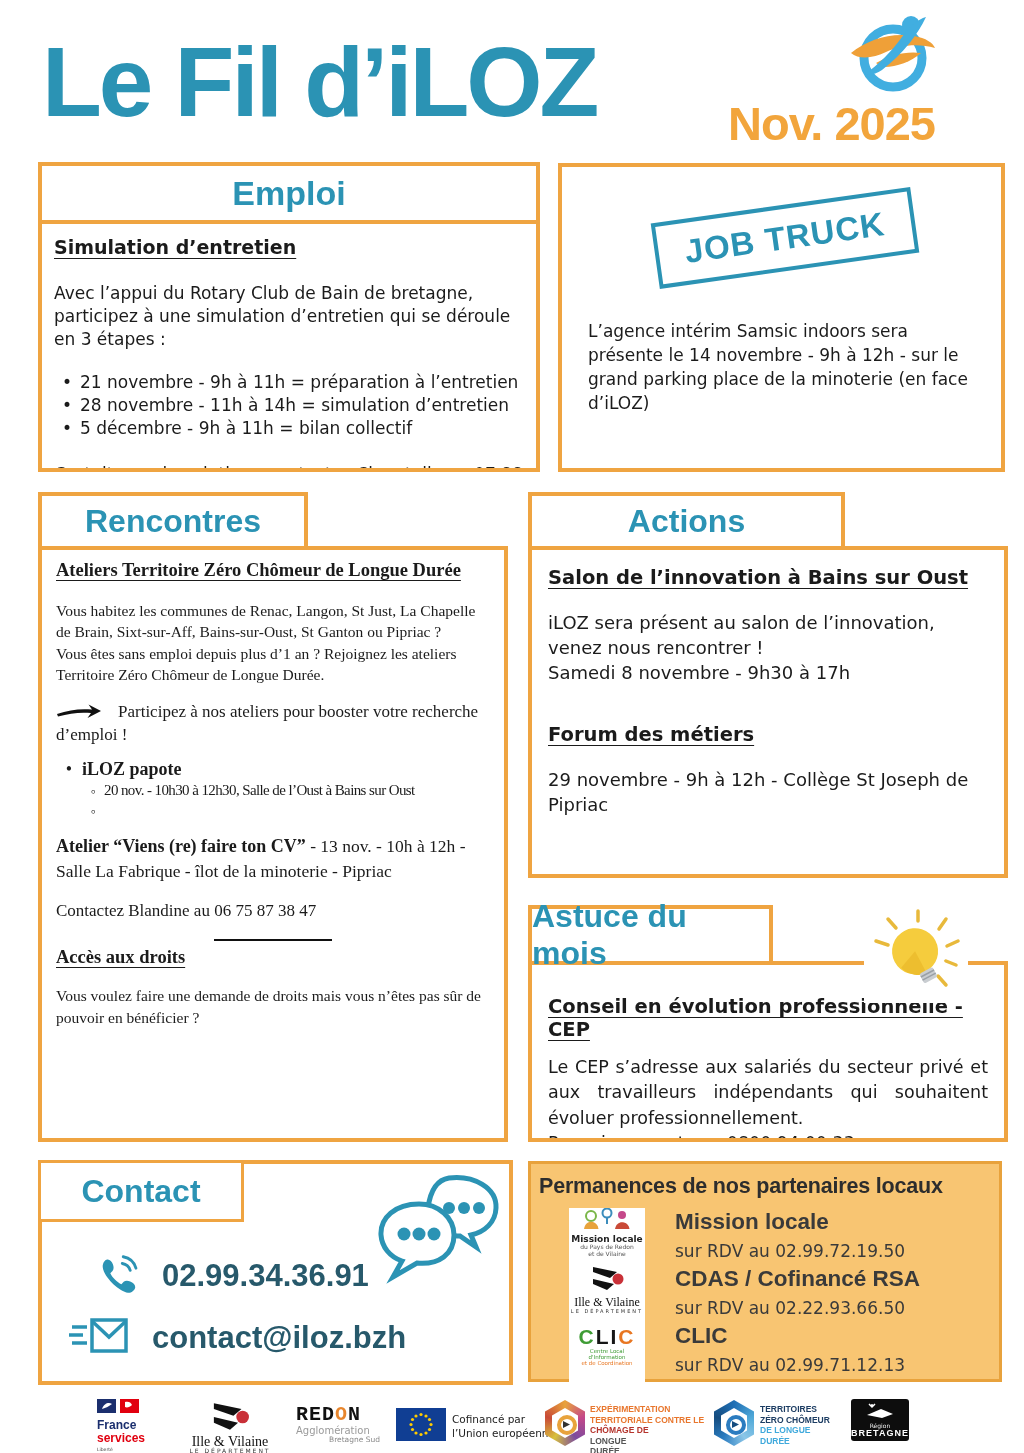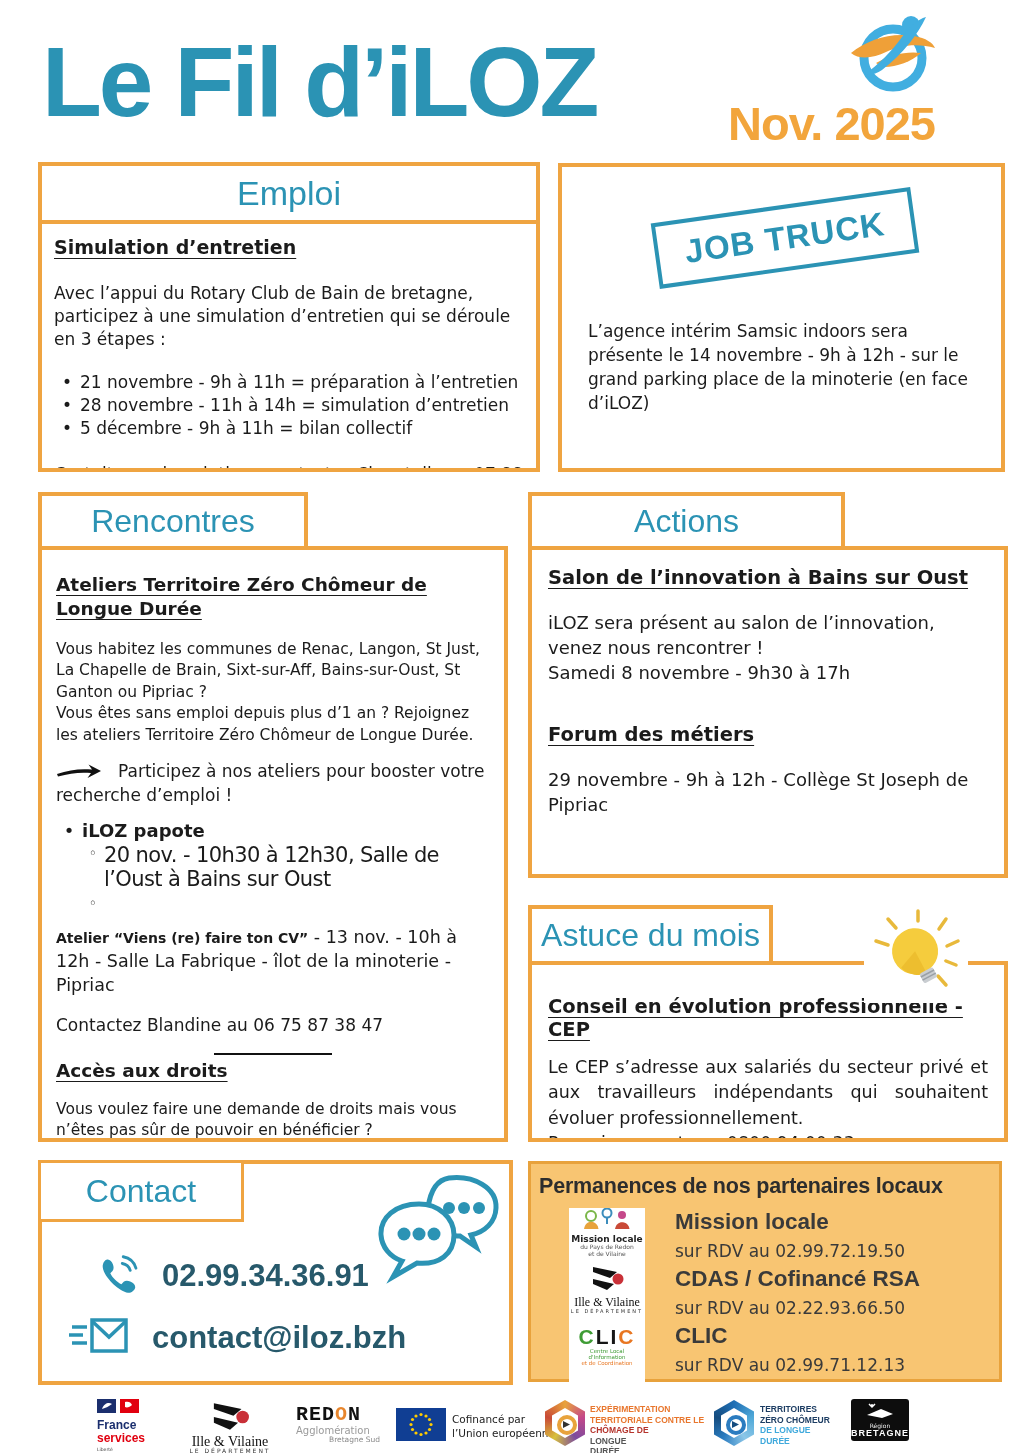--- a/index.html
+++ b/index.html
@@ -10,21 +10,21 @@
 
   
   .main-title{position:absolute;left:42px;top:26px;font-size:98px;letter-spacing:-3px;color:#2B93B4;}
   .issue-date{position:absolute;left:728px;top:96px;font-size:47px;color:#F2A53C;letter-spacing:-1px;}
   .iloz-logo{position:absolute;left:848px;top:8px;}
 
   
   .sec{position:absolute;}
   .titlebox{position:absolute;top:0;left:0;background:#fff;border:4px solid #EFA441;z-index:3;
             display:flex;align-items:center;justify-content:center;box-sizing:border-box;}
-  .titlebox .t{color:#2B93B4;font-family:"Liberation Sans",sans-serif;font-weight:400;font-size:32px;}
+  .titlebox .t{color:#2B93B4;font-family:"Liberation Sans",sans-serif;font-weight:700;font-size:32px;}
   .secbody{position:absolute;left:0;right:0;bottom:0;border:4px solid #EFA441;background:#fff;
            box-sizing:border-box;overflow:hidden;}
 
   .h-ul{font-weight:bold;text-decoration:underline;text-underline-offset:4px;}
   p{margin:0;}
 
   
   .sec-emploi{left:38px;top:162px;width:502px;height:310px;}
   .sec-emploi .titlebox{width:502px;height:62px;}
   .sec-emploi .titlebox .t{font-size:34px;}
@@ -40,34 +40,34 @@
   .jobtruck{left:558px;top:163px;width:447px;height:309px;position:absolute;
             border:4px solid #EFA441;box-sizing:border-box;background:#fff;}
   .stamp{position:absolute;left:92px;top:38px;transform:rotate(-8deg);
          border:4px solid #2B93B4;color:#2B93B4;padding:10px 26px;
          font-family:"Liberation Sans",sans-serif;font-weight:800;font-size:33px;letter-spacing:1px;}
   .jt-text{position:absolute;left:26px;top:152px;width:392px;font-size:17px;line-height:1.42;}
 
   
   .sec-rencontres{left:38px;top:492px;width:470px;height:650px;}
   .sec-rencontres .titlebox{width:270px;height:58px;}
-  .sec-rencontres .secbody{top:54px;padding:19px 14px 0 14px;}
+  .sec-rencontres .secbody{top:54px;padding:4px 14px 0 14px;font-family:Liberation Serif, serif;}
   .sec-rencontres .h-ul{font-size:18.5px;line-height:1.3;margin-top:4px;}
   .small{font-size:15.5px;line-height:1.38;}
   .sec-rencontres .p1{margin-top:18px;}
   .arrow-p{margin-top:14px;font-size:17px;line-height:1.4;}
   .arrow-p svg{vertical-align:-3px;margin-right:16px;}
   .papote{margin-top:12px;font-size:18px;}
   .papote .b-bold{font-weight:bold;}
   .subrow{display:flex;margin-top:2px;}
   .subrow .sdot{width:22px;flex:0 0 22px;text-align:center;margin-left:26px;font-size:14px;padding-top:2px;}
-  .sub1{font-size:21px;letter-spacing:-0.6px;}
+  .sub1{font-size:15px;letter-spacing:-0.6px;}
   .sub2{font-size:16.5px;}
   .atelier{margin-top:14px;font-size:17.5px;line-height:1.38;}
-  .atelier strong{font-size:14px;margin-top:20px;}
+  .atelier strong{font-size:18px;margin-top:20px;}
   .blandine{margin-top:18px;font-size:17px;}
   .divider{width:118px;border-bottom:2px solid #111;margin:18px auto 0 auto;}
   .acces{margin-top:18px;font-size:17px;}
   .sec-rencontres .p3{margin-top:16px;}
 
   
   .sec-actions{left:528px;top:492px;width:480px;height:386px;}
   .sec-actions .titlebox{width:317px;height:58px;}
   .sec-actions .secbody{top:54px;padding:12px 16px 0 16px;}
   .sec-actions .h-ul{font-size:19.5px;}

